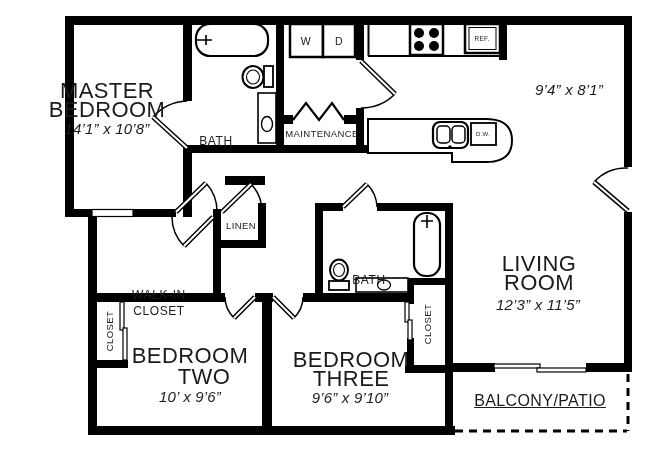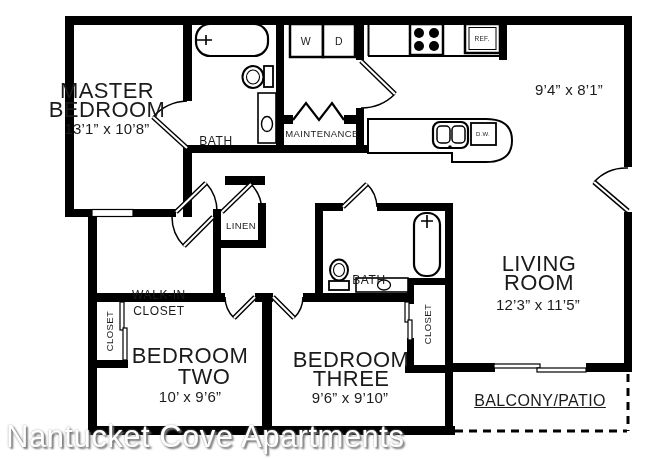--- a/index.html
+++ b/index.html
@@ -7,21 +7,21 @@
   #stage{
     position:relative;width:650px;height:459px;background:#ffffff;
     font-family:"Liberation Sans", sans-serif;overflow:hidden;
   }
   #plan-svg{position:absolute;left:0;top:0;z-index:0;}
   .lbl{
     position:absolute;z-index:2;color:#1b1b1b;white-space:nowrap;
     transform:translate(-50%,-50%);letter-spacing:.4px;line-height:1;
   }
   .rm{font-size:22px;}
-  .dim{font-size:15px;letter-spacing:.2px;}
+  .dim{font-size:15px;letter-spacing:.2px;font-style:italic;}
   .sm{font-size:12px;letter-spacing:.6px;margin-top:44px;}
   .xs{font-size:9.5px;letter-spacing:.4px;}
   .wd{font-size:10.5px;}
   .ref{font-size:6.5px;letter-spacing:.2px;}
   .dw{font-size:6px;letter-spacing:.2px;}
   .balc{font-size:16px;text-decoration:underline;}
   .vert{transform:translate(-50%,-50%) rotate(-90deg);}
   #watermark{
     position:absolute;z-index:3;left:6px;top:419px;
     font-size:31px;letter-spacing:.5px;color:#ffffff;
@@ -171,21 +171,21 @@
   </g>
 
   <g stroke="#000" stroke-width="3" stroke-dasharray="8 6" fill="none">
     <path d="M628,374 V431"></path>
     <path d="M455,431 H627"></path>
   </g>
 </svg>
 
   <div class="lbl rm" style="left:107px;top:91px">MASTER</div>
   <div class="lbl rm" style="left:107px;top:110px">BEDROOM</div>
-  <div class="lbl dim" style="left:107px;top:128px">13’1” x 10’8”</div>
+  <div class="lbl dim" style="left:107px;top:128px">14’1” x 10’8”</div>
 
   <div class="lbl sm" style="left:216px;top:97px">BATH</div>
 
   <div class="lbl wd" style="left:306px;top:41px">W</div>
   <div class="lbl wd" style="left:339px;top:41px">D</div>
   <div class="lbl ref" style="left:482px;top:39px">REF.</div>
   <div class="lbl dw" style="left:483px;top:134px">D.W.</div>
 
 
   <div class="lbl rm" style="left:569px;top:70px"></div>
@@ -211,14 +211,13 @@
   <div class="lbl rm" style="left:190px;top:356px">BEDROOM</div>
   <div class="lbl rm" style="left:204px;top:377px">TWO</div>
   <div class="lbl dim" style="left:190px;top:396px">10’ x 9’6”</div>
 
   <div class="lbl rm" style="left:351px;top:360px">BEDROOM</div>
   <div class="lbl rm" style="left:351px;top:379px">THREE</div>
   <div class="lbl dim" style="left:350px;top:397px">9’6” x 9’10”</div>
 
   <div class="lbl balc" style="left:540px;top:401px">BALCONY/PATIO</div>
 
-  <div id="watermark">Nantucket Cove Apartments</div>
 </div>
 
 </body></html>

